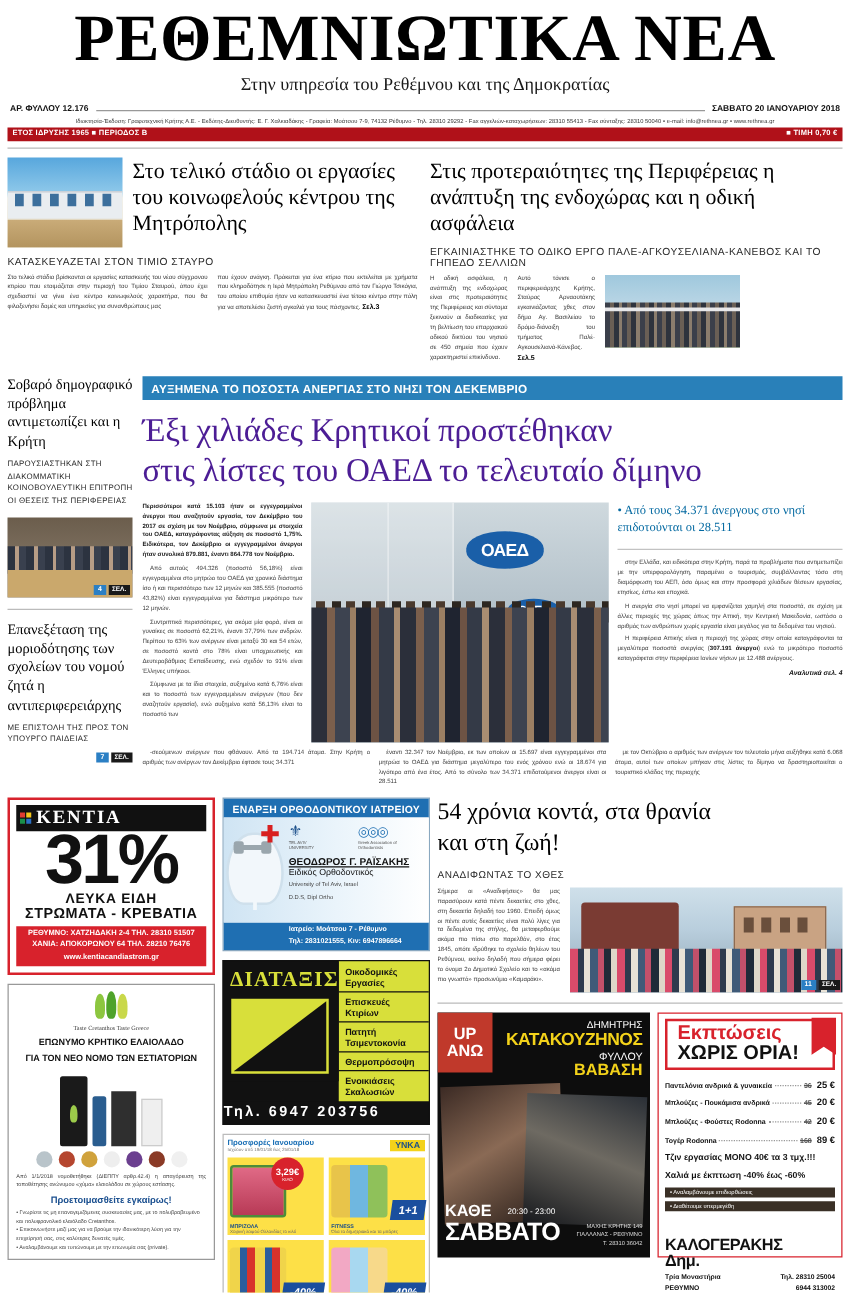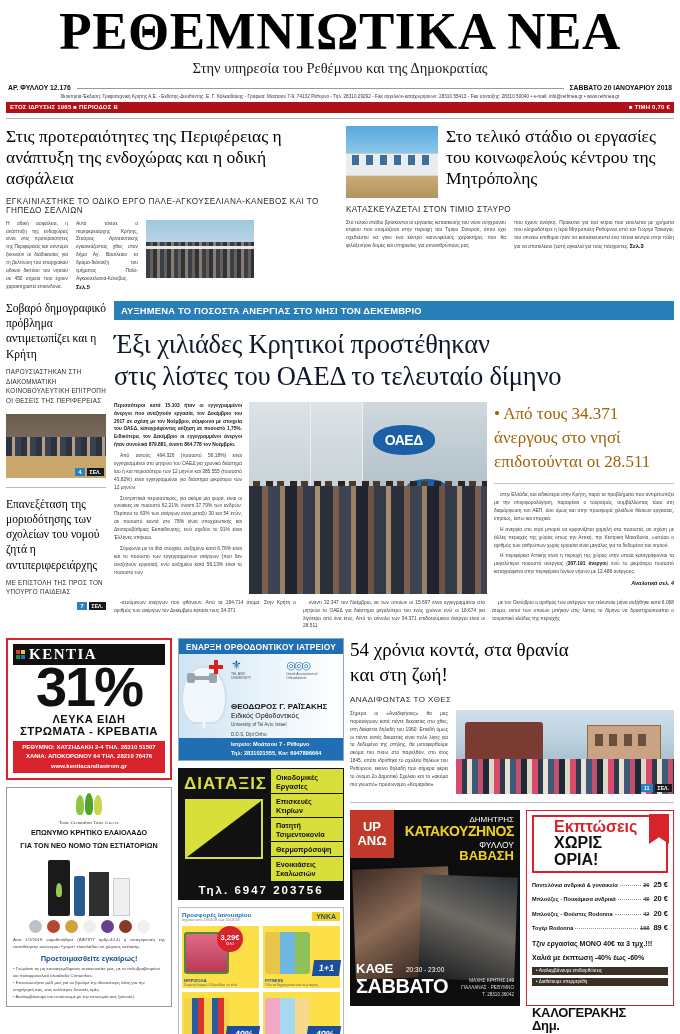--- a/index.html
+++ b/index.html
@@ -117,21 +117,21 @@
   .rail-divider { height: 1px; background: #bbb; margin: 9px 0; }
 
   .main-col { flex: 1; }
   .banner {
     background: #2980b9; color: #fff;
     font-size: 9.4px; font-weight: bold; letter-spacing: 0.2px;
     padding: 4px 7px;
   }
   .main-headline {
     font-family: "Liberation Serif", serif;
-    font-size: 26.5px; line-height: 1.22; color: #0f172a;
+    font-size: 26.5px; line-height: 1.22; color: #4c1d95;
     margin-top: 8px; letter-spacing: -0.2px;
   }
   .main-headline .l2 { display: block; }
 
   .main-body { display: flex; gap: 7px; margin-top: 9px; }
   .mb-col { font-size: 4.85px; line-height: 1.63; color: #3a3a3a; text-align: justify; }
   .mb-col.c1 { width: 128px; flex: 0 0 128px; }
   .mb-col p { margin-bottom: 3px; text-indent: 6px; }
   .mb-col p.lead { font-weight: bold; color: #1a1a1a; text-indent: 0; }
 
@@ -166,21 +166,21 @@
   }
   .photo-big .heads {
     position: absolute; left: 0; right: 0; bottom: 50%; height: 9%;
     background: repeating-linear-gradient(90deg,
       transparent 0 4px, #4a3a2e 4px 11px, transparent 11px 17px, #2c2620 17px 24px);
   }
 
   .right-col { flex: 1; }
   .bullet-box {
     font-family: "Liberation Serif", serif;
-    font-size: 17px; line-height: 1.42; color: #a16207;
+    font-size: 10px; line-height: 1.42; color: #0369a1;
   }
   .bullet-rule { height: 1px; background: #c2c2c2; margin: 9px 0 7px 0; }
   .right-text { font-size: 4.85px; line-height: 1.63; color: #3a3a3a; text-align: justify; }
   .right-text p { margin-bottom: 3px; text-indent: 6px; }
   .right-text b { color: #111; }
   .analytika { text-align: right; font-style: italic; font-weight: bold; font-size: 5.4px; color: #111; margin-top: 4px; }
 
   .lower-cols { display: flex; gap: 7px; margin-top: 5px; }
   .lower-cols .lc { flex: 1; font-size: 4.85px; line-height: 1.63; color: #3a3a3a; text-align: justify; }
   .lower-cols .lc p { text-indent: 6px; }
@@ -249,39 +249,39 @@
   .brace { position: absolute; left: 8px; top: 22px; width: 30px; height: 4px; background: #9aa6ad; }
   .brace i { position: absolute; top: -3px; width: 8px; height: 10px; background: #9aa6ad; border-radius: 2px; }
   .redcross { position: absolute; left: 30px; top: 6px; width: 14px; height: 14px; }
   .redcross:before, .redcross:after { content:""; position: absolute; background: #d82020; }
   .redcross:before { left: 5px; top: 0; width: 4px; height: 14px; }
   .redcross:after { left: 0; top: 5px; width: 14px; height: 4px; }
   .ortho-logos { display: flex; gap: 20px; justify-content: flex-start; align-items: center; }
   .ortho-logos .l1 { font-size: 12px; color: #1b4f8a; }
   .ortho-logos .l2 { font-size: 11px; color: #1f6fb2; letter-spacing: -2px; }
   .ortho-cap { font-size: 3.4px; color: #555; }
-  .ortho-name { font-size: 8px; font-weight: bold; color: #111; margin-top: 22px; }
+  .ortho-name { font-size: 8px; font-weight: bold; color: #111; margin-top: 5px; text-decoration: underline; }
   .ortho-role { font-size: 7px; color: #111; margin-top: 1px; }
   .ortho-edu { font-size: 4.6px; color: #444; line-height: 1.5; margin-top: 3px; }
   .ortho-addr { background: #1f6fb2; color: #fff; font-size: 5.6px; font-weight: bold; line-height: 1.6; padding: 2px 5px 2px 52px; }
 
   
   .ad-diataxis { margin-top: 7px; border: 1px solid #111; background: #111; }
   .dia-top { display: flex; }
   .dia-left { flex: 0 0 92px; background: #111; position: relative; height: 96px; }
   .dia-word {
     color: #d8df3a; font-weight: bold; font-size: 17px; letter-spacing: 1px;
-    font-family: Liberation Sans, sans-serif; padding: 5px 0 0 5px;
+    font-family: Liberation Serif, serif; padding: 5px 0 0 5px;
   }
   .dia-tri { position: absolute; left: 6px; bottom: 6px; width: 78px; height: 60px; background: #d8df3a; }
   .dia-tri:after { content:""; position: absolute; left: 2px; top: 2px; border-left: 74px solid transparent; border-bottom: 56px solid #111; }
   .dia-right { flex: 1; background: #d8df3a; padding: 1px 0; }
   .dia-item { font-size: 7.2px; font-weight: bold; color: #111; padding: 2.5px 5px; border-bottom: 1px solid #111; line-height: 1.25; }
   .dia-item:last-child { border-bottom: none; }
-  .dia-phone { background: #111; color: #fff; font-weight: bold; font-size: 11.5px; text-align: center; letter-spacing: 2px; padding: 3px 0; }
+  .dia-phone { background: #111; color: #fff; font-weight: bold; font-size: 11.5px; text-align: left; letter-spacing: 2px; padding: 3px 0; }
 
   
   .ad-flyer { margin-top: 7px; border: 1px solid #bbb; background: #fff; padding: 3px; }
   .flyer-head { display: flex; justify-content: space-between; align-items: center; }
   .flyer-title { font-size: 6.2px; font-weight: bold; color: #1a6fb5; }
   .flyer-dates { font-size: 3.6px; color: #777; }
   .flyer-logo { background: #f3d21a; color: #1b4f8a; font-size: 7px; font-weight: bold; padding: 1px 4px; }
   .flyer-grid { display: grid; grid-template-columns: 1fr 1fr; gap: 4px; margin-top: 4px; }
   .flyer-cell { position: relative; height: 62px; background: #fde047; }
   .flyer-cell .prodimg { position: absolute; left: 2px; top: 6px; right: 30px; bottom: 14px; border-radius: 3px; }
@@ -338,21 +338,21 @@
     background: linear-gradient(200deg,#2a2f36,#6e6a62 45%,#17191d);
     transform: rotate(2deg);
   }
   .ad-concert .kathe { position: absolute; left: 6px; bottom: 30px; color: #fff; font-size: 13px; font-weight: bold; }
   .ad-concert .hours { position: absolute; left: 56px; bottom: 33px; color: #fff; font-size: 6.5px; }
   .ad-concert .savv { position: absolute; left: 6px; bottom: 8px; color: #fff; font-size: 20px; font-weight: bold; letter-spacing: -0.5px; }
   .ad-concert .addr { position: absolute; right: 6px; bottom: 8px; color: #ddd; font-size: 4.6px; text-align: right; line-height: 1.55; }
 
   
   .ad-kalo { background: #fff; border: 1px solid #d8222c; height: 196px; padding: 4px 5px; position: relative; }
-  .kalo-box { border: 2px solid #d8222c; padding: 2px 20px; position: relative; }
+  .kalo-box { border: 2px solid #d8222c; padding: 2px 8px; position: relative; }
   .kalo-t1 { color: #d8222c; font-size: 16px; font-weight: bold; line-height: 1.0; }
   .kalo-t2 { color: #111; font-size: 16px; font-weight: bold; line-height: 1.05; }
   .kalo-flag { position: absolute; right: -3px; top: -3px; width: 20px; height: 30px; background: #d8222c; clip-path: polygon(0 0,100% 0,100% 100%,50% 78%,0 100%); }
   .kalo-list { margin-top: 5px; }
   .kalo-row { display: flex; align-items: baseline; font-size: 5.6px; font-weight: bold; color: #111; line-height: 1.95; }
   .kalo-row .nm { white-space: nowrap; }
   .kalo-row .dots { flex: 1; border-bottom: 1px dotted #999; margin: 0 2px; position: relative; top: -1px; }
   .kalo-row .old { text-decoration: line-through; color: #555; margin-right: 4px; }
   .kalo-row .new { color: #111; font-size: 7.5px; }
   .kalo-note { font-size: 7px; font-weight: bold; color: #111; line-height: 1.55; margin-top: 3px; }
@@ -378,36 +378,20 @@
     <div class="imprint">Ιδιοκτησία-Έκδοση: Γραφοτεχνική Κρήτης Α.Ε. - Εκδότης-Διευθυντής: Ε. Γ. Χαλκιαδάκης - Γραφεία: Μοάτσου 7-9, 74132 Ρέθυμνο - Τηλ. 28310 29292 - Fax αγγελιών-καταχωρήσεων: 28310 55413 - Fax σύνταξης: 28310 50040 • e-mail: info@rethnea.gr • www.rethnea.gr</div>
     <div class="redbar">
       <span>ΕΤΟΣ ΙΔΡΥΣΗΣ 1965 ■ ΠΕΡΙΟΔΟΣ Β</span>
       <span>■ ΤΙΜΗ 0,70 €</span>
     </div>
   </div>
   <div class="sep-line"></div>
 
   <div class="top-stories">
 
-    <div class="top-story">
-      <div class="ts-headline">Στις προτεραιότητες της Περιφέρειας η ανάπτυξη της ενδοχώρας και η οδική ασφάλεια</div>
-      <div class="ts-kicker">ΕΓΚΑΙΝΙΑΣΤΗΚΕ ΤΟ ΟΔΙΚΟ ΕΡΓΟ ΠΑΛΕ-ΑΓΚΟΥΣΕΛΙΑΝΑ-ΚΑΝΕΒΟΣ ΚΑΙ ΤΟ ΓΗΠΕΔΟ ΣΕΛΛΙΩΝ</div>
-      <div class="ts-body">
-        <div class="col" style="flex:0 0 62px">Η οδική ασφάλεια, η ανάπτυξη της ενδοχώρας είναι στις προτεραιότητες της Περιφέρειας και σύντομα ξεκινούν οι διαδικασίες για τη βελτίωση του επαρχιακού οδικού δικτύου του νησιού σε 450 σημεία που έχουν χαρακτηριστεί επικίνδυνα.</div>
-        <div class="col" style="flex:0 0 62px">
-          <span>Αυτό τόνισε ο περιφερειάρχης Κρήτης, Σταύρος Αρναουτάκης εγκαινιάζοντας χθες στον δήμο Αγ. Βασιλείου το δρόμο-διάνοιξη του τμήματος Παλέ-Αγκουσελιανά-Κάνεβος.</span>
-          <span class="pagref">Σελ.5</span>
-        </div>
-        <div class="ts-photo-wide">
-          <div class="crowd"></div>
-          <div class="ribbon"></div>
-        </div>
-      </div>
-    </div>
-
     <div class="top-story left">
       <div class="ts-row">
         <div class="ts-photo">
           <div class="bld"></div>
           <div class="win" style="left:6px"></div>
           <div class="win" style="left:20px"></div>
           <div class="win" style="left:34px"></div>
           <div class="win" style="left:48px"></div>
           <div class="win" style="left:62px"></div>
           <div class="win" style="left:76px"></div>
@@ -416,20 +400,36 @@
         <div style="flex:1">
           <div class="ts-headline">Στο τελικό στάδιο οι εργασίες του κοινωφελούς κέντρου της Μητρόπολης</div>
         </div>
       </div>
       <div class="ts-kicker">ΚΑΤΑΣΚΕΥΑΖΕΤΑΙ ΣΤΟΝ ΤΙΜΙΟ ΣΤΑΥΡΟ</div>
       <div class="ts-body">
         <div class="col">Στο τελικό στάδιο βρίσκονται οι εργασίες κατασκευής του νέου σύγχρονου κτιρίου που ετοιμάζεται στην περιοχή του Τιμίου Σταυρού, όπου έχει σχεδιαστεί να γίνει ένα κέντρο κοινωφελούς χαρακτήρα, που θα φιλοξενήσει δομές και υπηρεσίες για συνανθρώπους μας</div>
         <div class="col">
           <span>που έχουν ανάγκη. Πρόκειται για ένα κτίριο που εκτελείται με χρήματα που κληροδότησε η Ιερά Μητρόπολη Ρεθύμνου από τον Γιώργο Τσικόγια, του οποίου επιθυμία ήταν να κατασκευαστεί ένα τέτοιο κέντρο στην πόλη για να αποτελέσει ζεστή αγκαλιά για τους πάσχοντες.</span>
           <span class="pagref">Σελ.3</span>
+        </div>
+      </div>
+    </div>
+
+    <div class="top-story">
+      <div class="ts-headline">Στις προτεραιότητες της Περιφέρειας η ανάπτυξη της ενδοχώρας και η οδική ασφάλεια</div>
+      <div class="ts-kicker">ΕΓΚΑΙΝΙΑΣΤΗΚΕ ΤΟ ΟΔΙΚΟ ΕΡΓΟ ΠΑΛΕ-ΑΓΚΟΥΣΕΛΙΑΝΑ-ΚΑΝΕΒΟΣ ΚΑΙ ΤΟ ΓΗΠΕΔΟ ΣΕΛΛΙΩΝ</div>
+      <div class="ts-body">
+        <div class="col" style="flex:0 0 62px">Η οδική ασφάλεια, η ανάπτυξη της ενδοχώρας είναι στις προτεραιότητες της Περιφέρειας και σύντομα ξεκινούν οι διαδικασίες για τη βελτίωση του επαρχιακού οδικού δικτύου του νησιού σε 450 σημεία που έχουν χαρακτηριστεί επικίνδυνα.</div>
+        <div class="col" style="flex:0 0 62px">
+          <span>Αυτό τόνισε ο περιφερειάρχης Κρήτης, Σταύρος Αρναουτάκης εγκαινιάζοντας χθες στον δήμο Αγ. Βασιλείου το δρόμο-διάνοιξη του τμήματος Παλέ-Αγκουσελιανά-Κάνεβος.</span>
+          <span class="pagref">Σελ.5</span>
+        </div>
+        <div class="ts-photo-wide">
+          <div class="crowd"></div>
+          <div class="ribbon"></div>
         </div>
       </div>
     </div>
   </div>
 
   <div class="main-wrap">
 
     <div class="left-rail">
       <div>
         <div class="rail-head">Σοβαρό δημογραφικό πρόβλημα αντιμετωπίζει και η Κρήτη</div>

